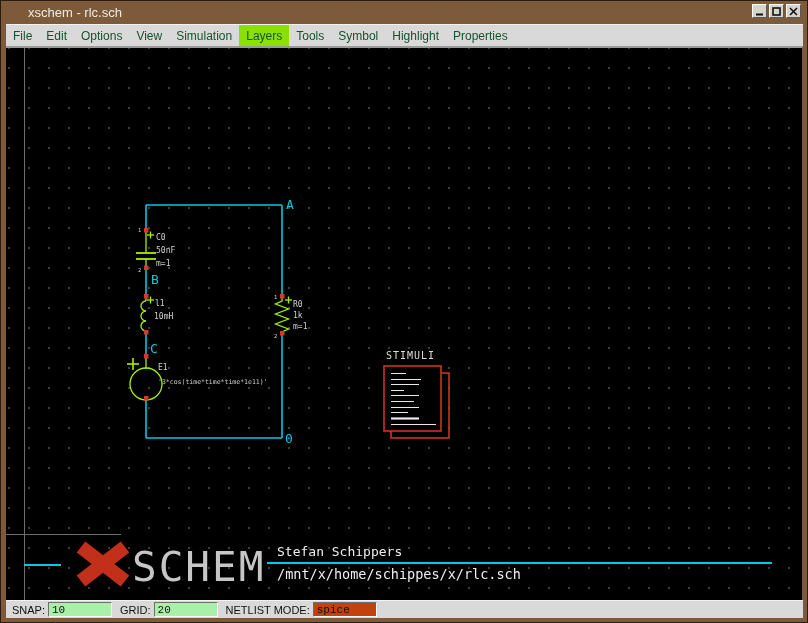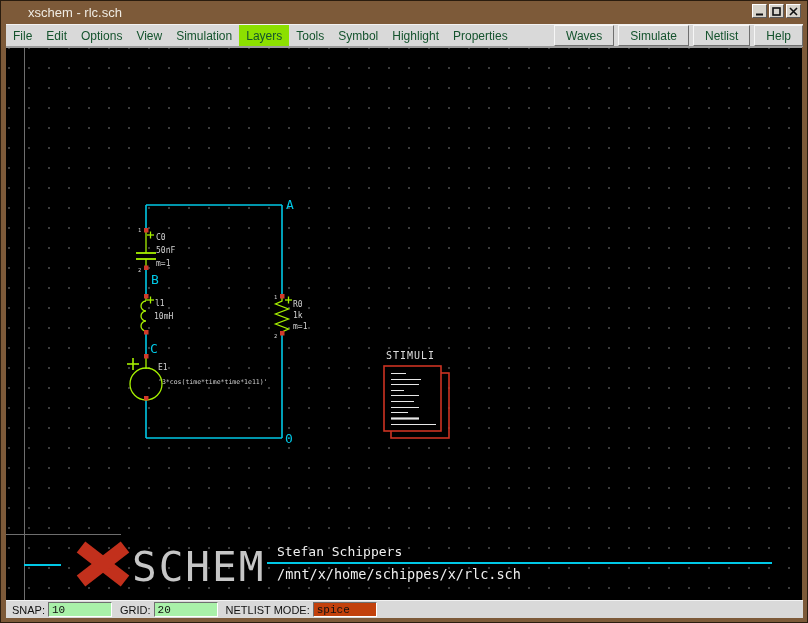--- a/index.html
+++ b/index.html
@@ -98,26 +98,20 @@
     <span class="mi">File</span>
     <span class="mi">Edit</span>
     <span class="mi">Options</span>
     <span class="mi">View</span>
     <span class="mi">Simulation</span>
     <span class="mi hl">Layers</span>
     <span class="mi">Tools</span>
     <span class="mi">Symbol</span>
     <span class="mi">Highlight</span>
     <span class="mi">Properties</span>
-    <div class="mbtns">
-      <span class="mbtn">Waves</span>
-      <span class="mbtn">Simulate</span>
-      <span class="mbtn">Netlist</span>
-      <span class="mbtn">Help</span>
-    </div>
   </div>
 
   <div class="canvas">
     <svg width="796" height="553" viewBox="0 0 796 553">
 
       <g stroke="#6e6e6e" stroke-width="1">
         <line x1="18.5" y1="0" x2="18.5" y2="553"></line>
         <line x1="0" y1="486.5" x2="115" y2="486.5"></line>
       </g>
 

